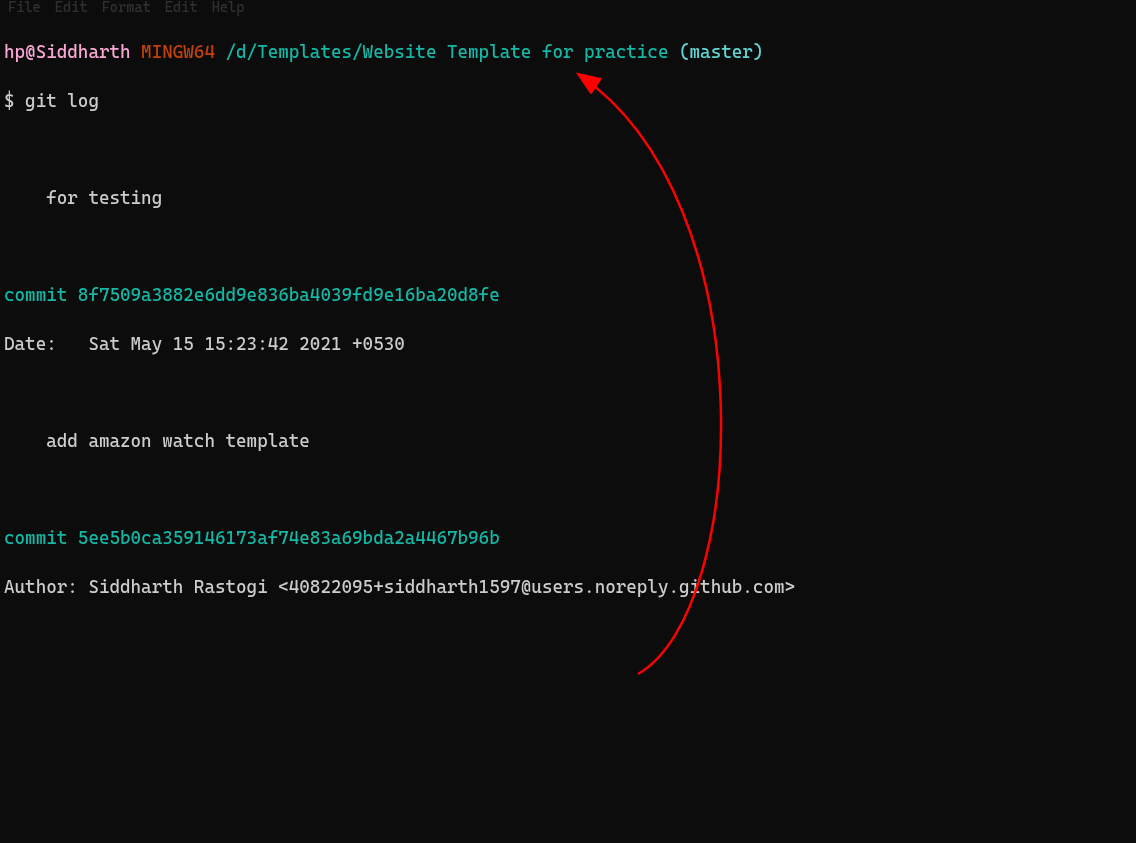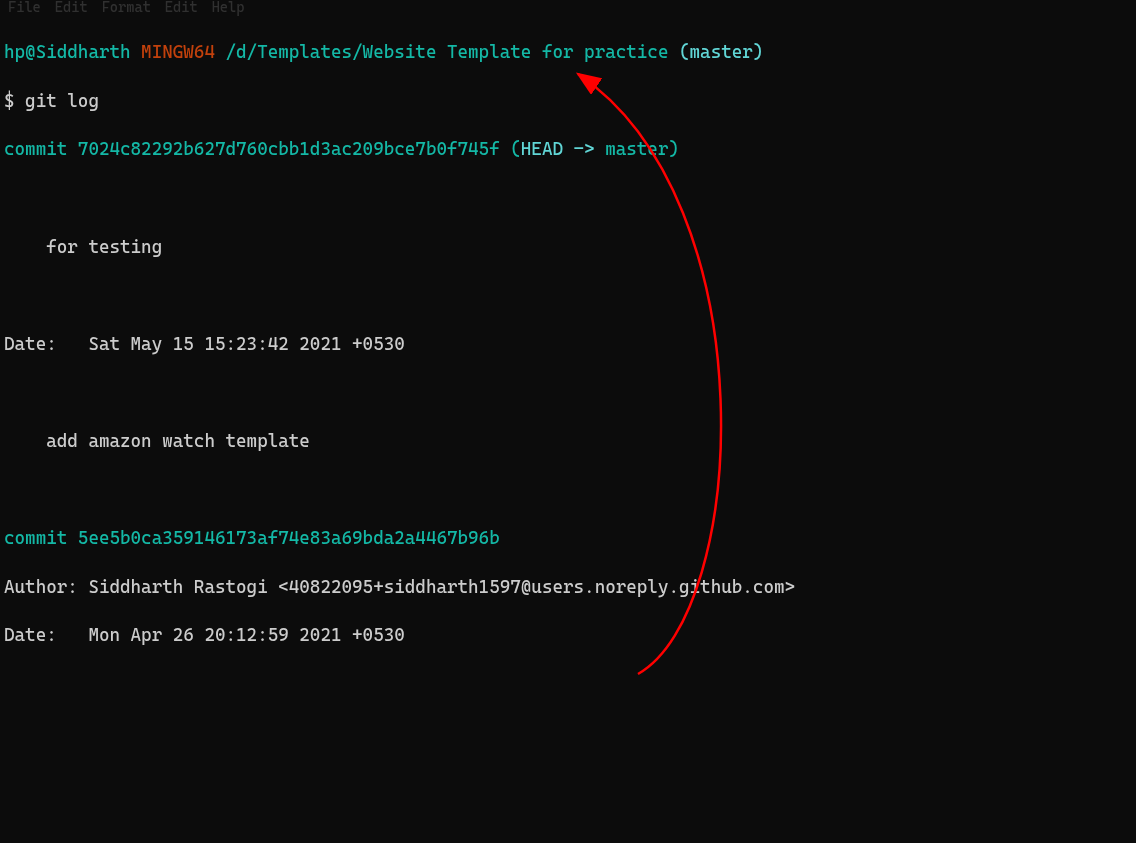--- a/index.html
+++ b/index.html
@@ -22,21 +22,21 @@
       display: flex;
       gap: 14px;
       align-items: center;
       opacity: 0.5;
     }
     .terminal {
       padding: 2px 4px;
       white-space: pre;
     }
     .line { display: block; }
-    .green { color: #14b8a6; }
+    .green { color: #f9a8d4; }
     .magenta { color: #c2410c; }
     .yellow-dim { color: #14b8a6; }
     .cyan { color: #61d6d6; }
     .white { color: #cccccc; }
     .annotation-arrow {
       position: absolute;
       top: 62px;
       left: 438px;
       pointer-events: none;
     }
@@ -48,31 +48,30 @@
   <span>File</span>
   <span>Edit</span>
   <span>Format</span>
   <span>Edit</span>
   <span>Help</span>
 </div>
 
 <div class="terminal">
 <span class="line"><span class="green">hp@Siddharth</span> <span class="magenta">MINGW64</span> <span class="yellow-dim">/d/Templates/Website Template for practice</span> <span class="cyan">(</span><span class="cyan">master</span><span class="cyan">)</span></span>
 <span class="line"><span class="white">$ </span><span class="white">git log</span></span>
-<span class="line"><span class="yellow-dim">commit </span><span class="yellow-dim">7024c82292b627d760cbb1d3ac209bce7b0f745f</span><span class="yellow-dim"> (</span><span class="cyan">HEAD -&gt; </span><span class="green">master</span><span class="yellow-dim">)</span></span>
 <span class="line"> </span>
 <span class="line white">    for testing</span>
 <span class="line"> </span>
+<span class="line"><span class="yellow-dim">commit </span><span class="yellow-dim">8f7509a3882e6dd9e836ba4039fd9e16ba20d8fe</span></span>
 <span class="line white">Date:   Sat May 15 15:23:42 2021 +0530</span>
 <span class="line"> </span>
 <span class="line white">    add amazon watch template</span>
 <span class="line"> </span>
 <span class="line"><span class="yellow-dim">commit </span><span class="yellow-dim">5ee5b0ca359146173af74e83a69bda2a4467b96b</span></span>
 <span class="line white">Author: Siddharth Rastogi &lt;40822095+siddharth1597@users.noreply.github.com&gt;</span>
-<span class="line white">Date:   Mon Apr 26 20:12:59 2021 +0530</span>
 
 
 
 
 
 
 
 
 
 

